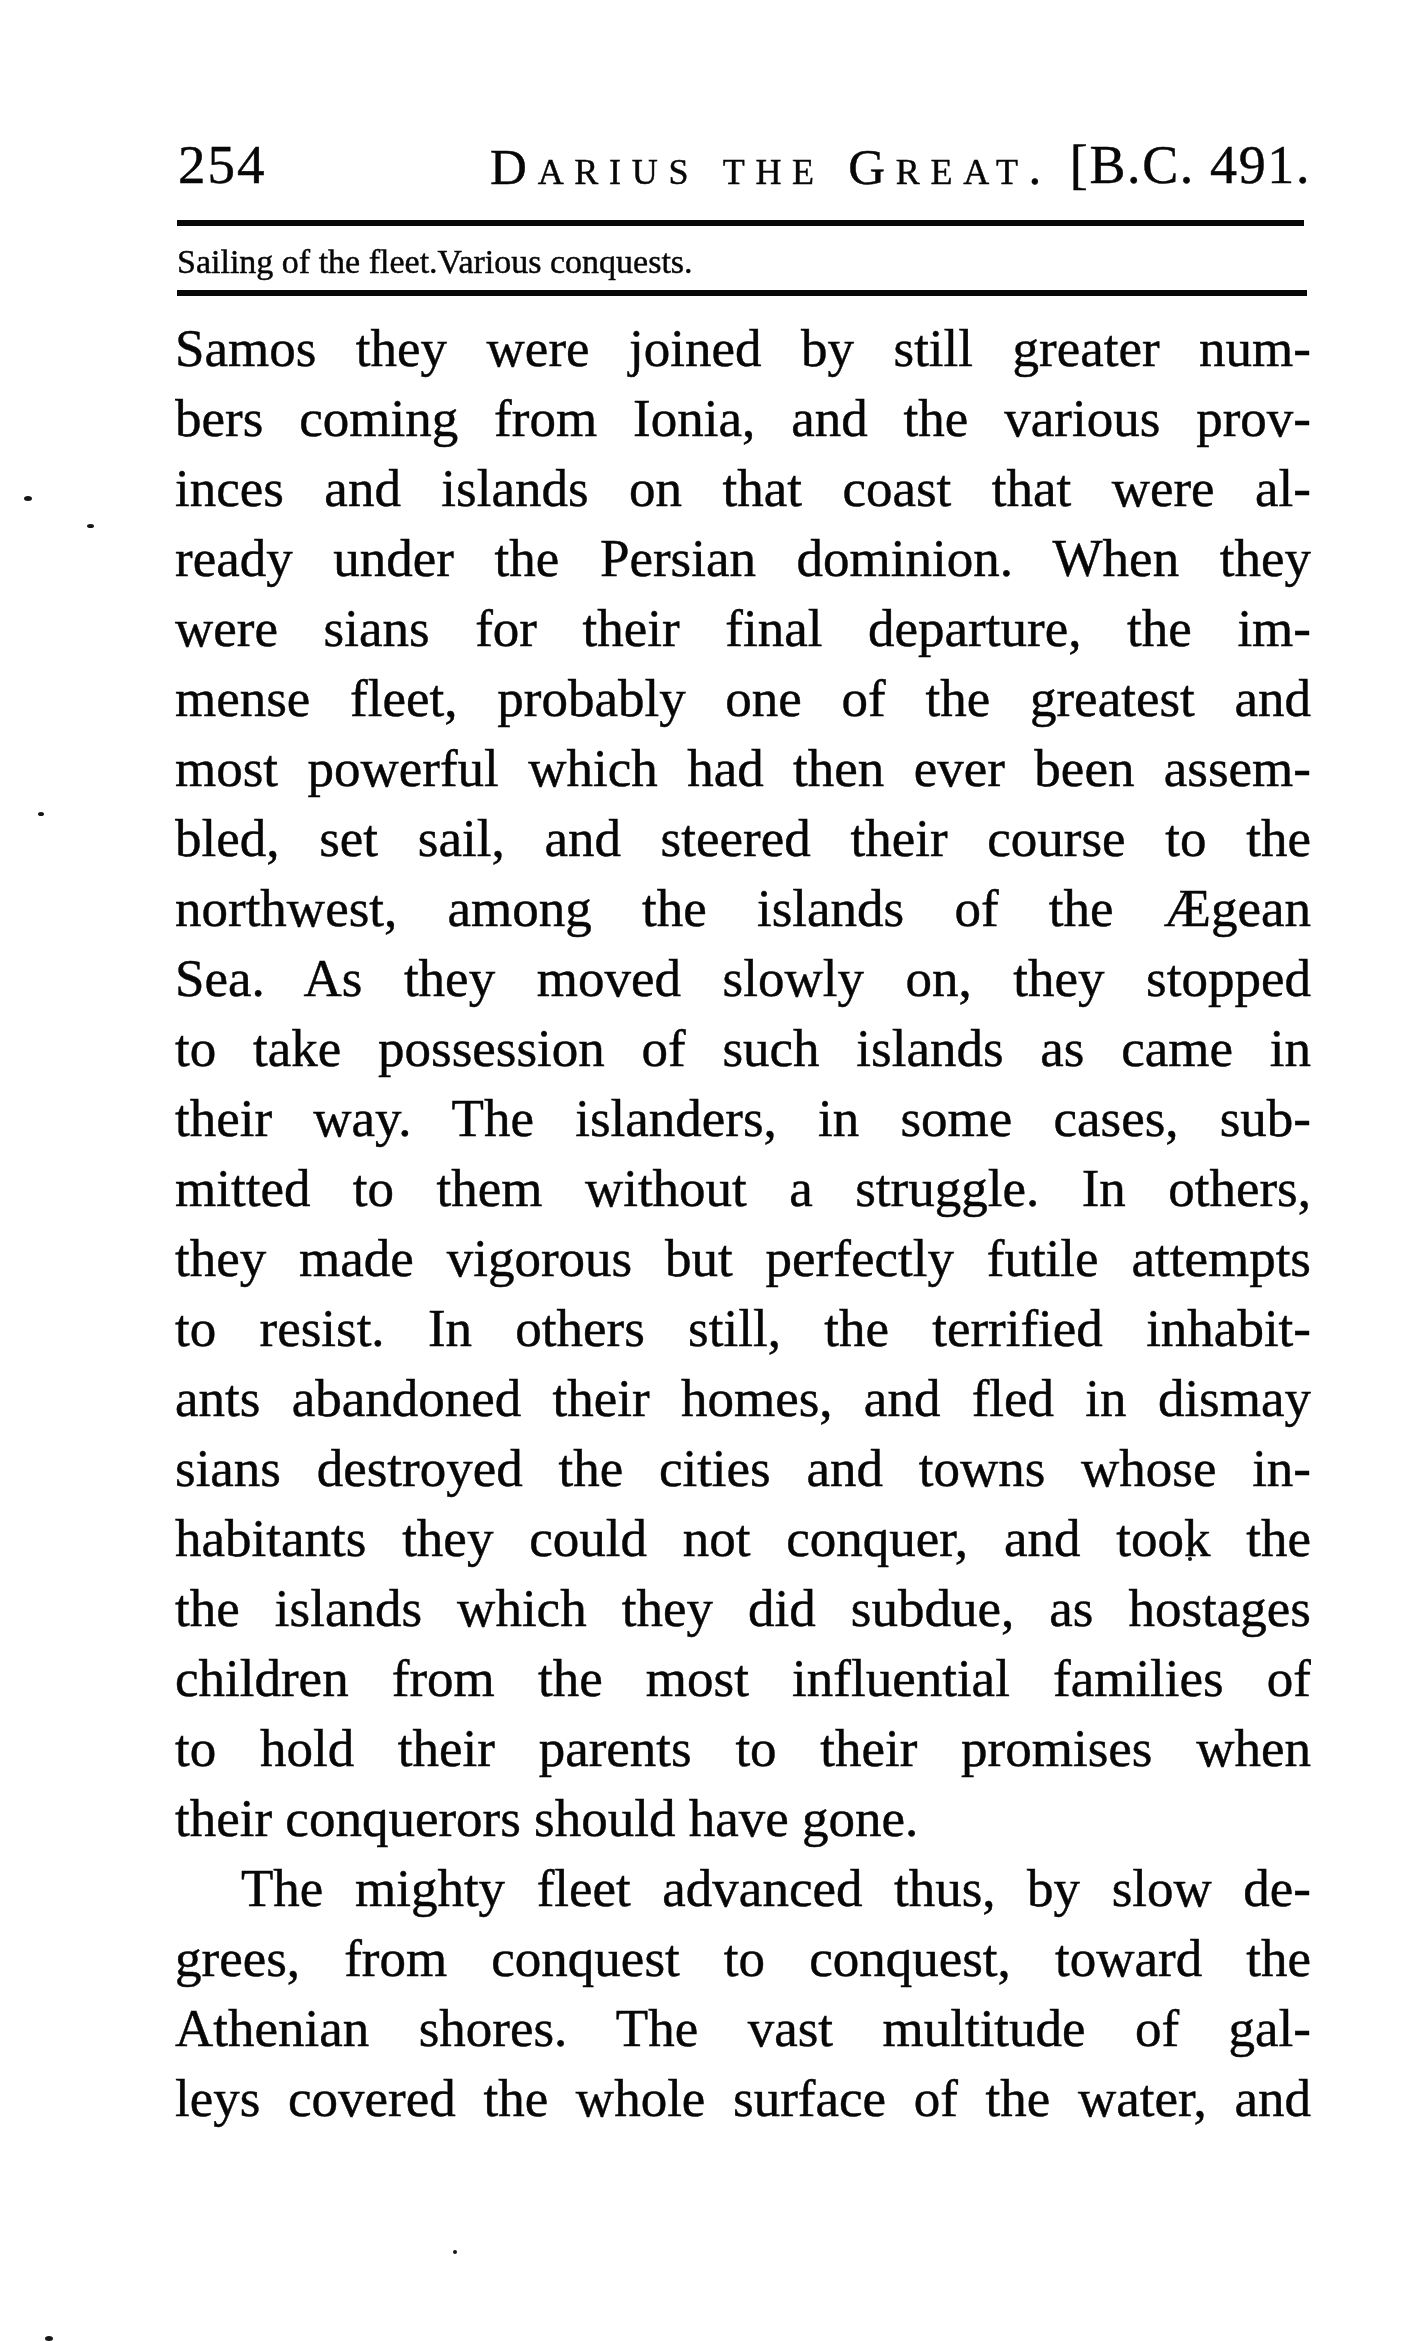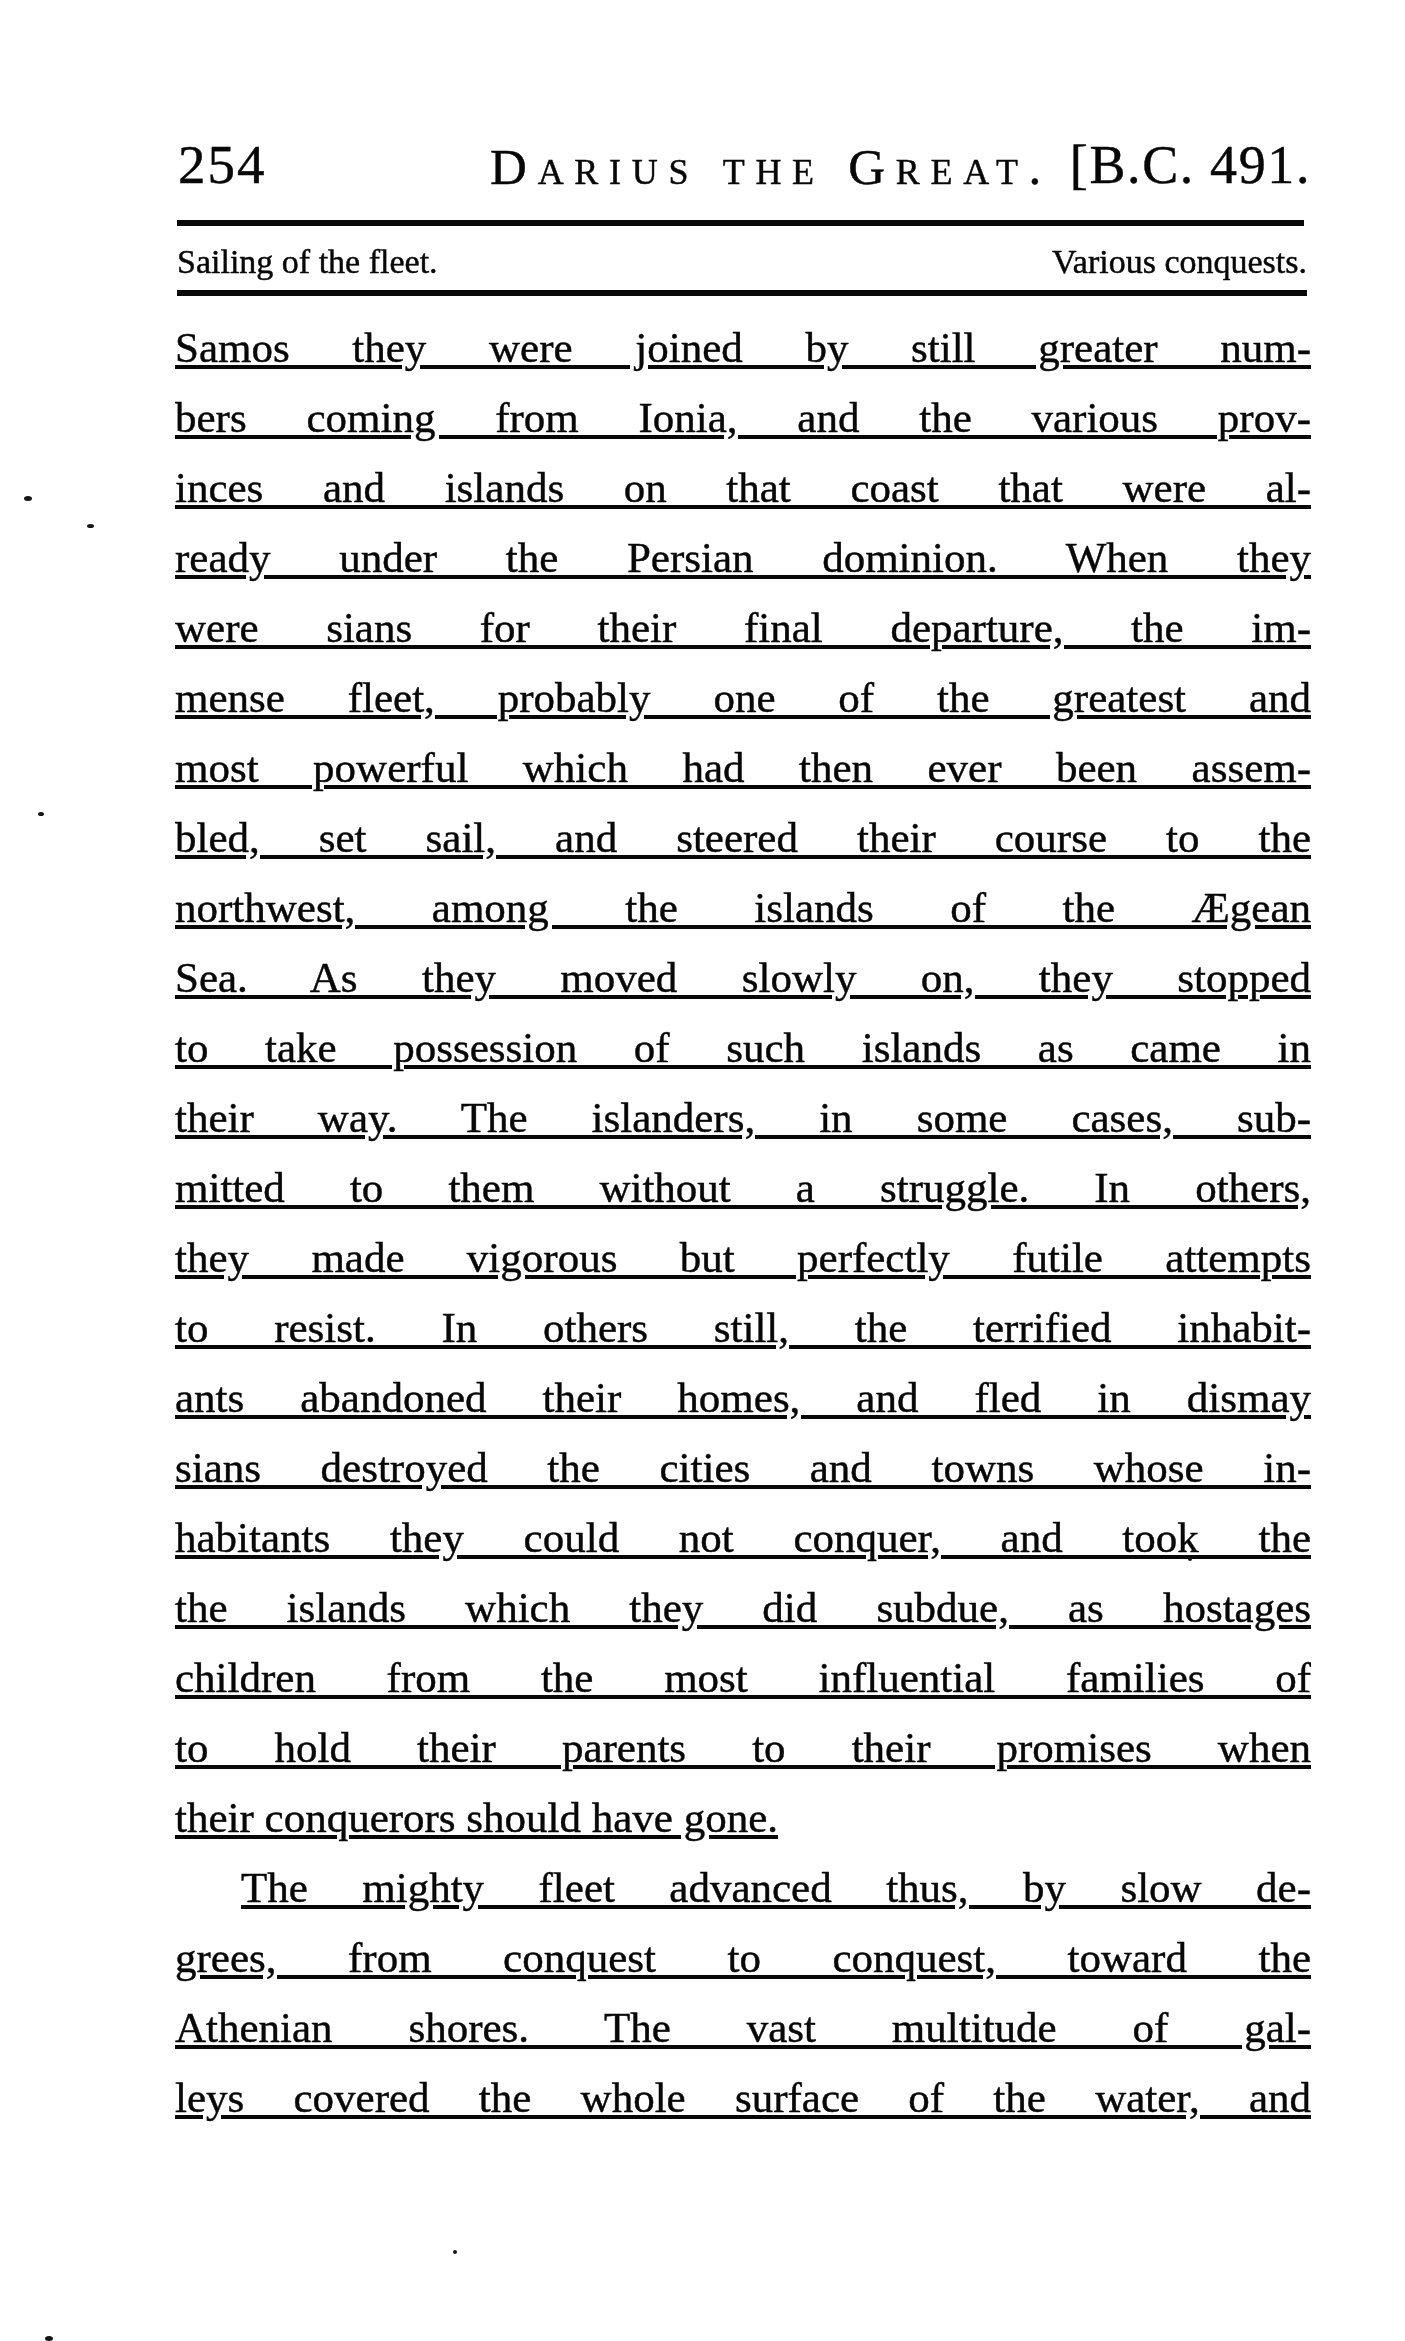--- a/index.html
+++ b/index.html
@@ -61,33 +61,31 @@
   .rule-top    { left: 177px; top: 220px; width: 1127px; }
   .rule-bottom { left: 177px; top: 290px; width: 1130px; }
 
   
   .subhead-row {
     position: absolute;
     left: 177px;
     top: 240px;
     width: 1130px;
     display: flex;
-    justify-content: space-between;
     font-size: 34px;
     line-height: 44px;
   }
 
   
   .body-text {
     position: absolute;
     left: 175px;
     top: 313px;
     width: 1136px;
-    font-size: 43px;
-    text-decoration: underline;
+    font-size: 53px;
   }
   .line {
     height: 70px;
     line-height: 70px;
     text-align: justify;
     text-align-last: justify;
     overflow: hidden;
     white-space: normal;
   }
   .line.para-end {

